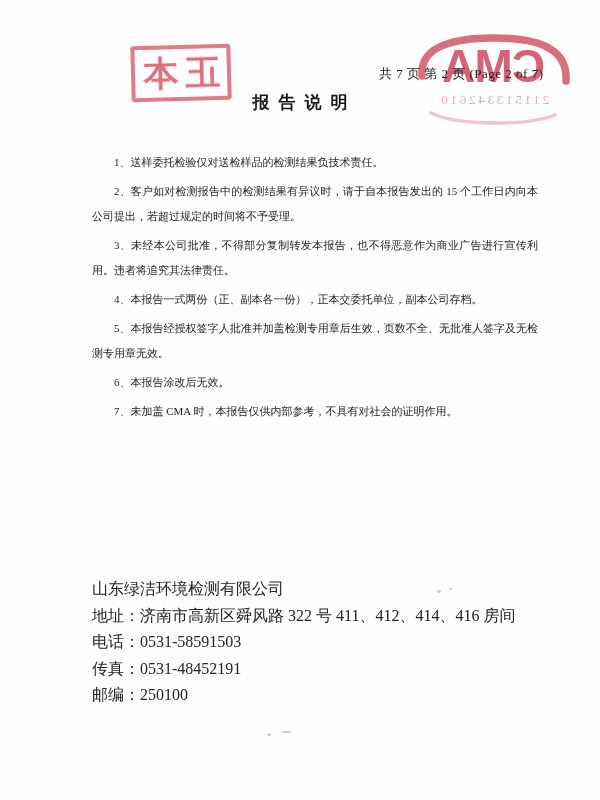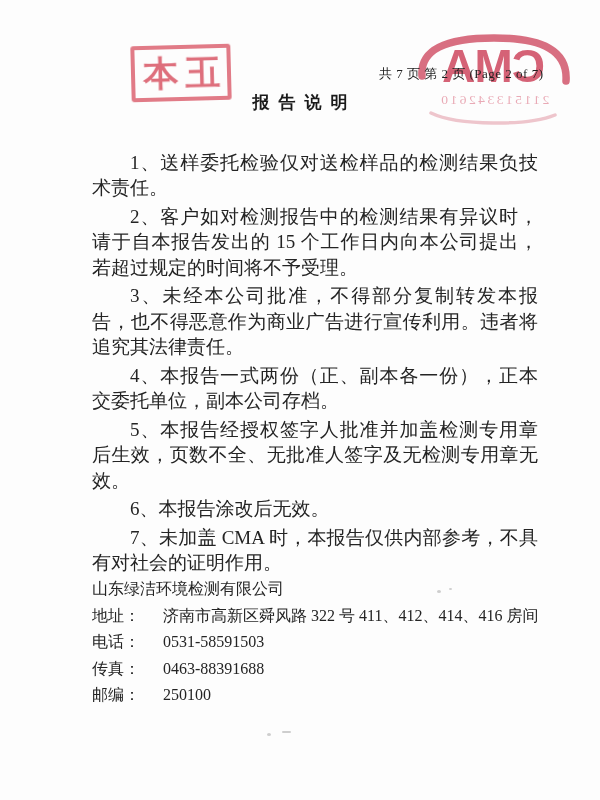--- a/index.html
+++ b/index.html
@@ -32,30 +32,30 @@
   }
 
   .title {
     position:absolute; top:91px; left:0; width:100%; margin:0;
     text-align:center; font-size:17px; font-weight:bold;
     letter-spacing:9px; text-indent:9px; color:#1a1a1a; z-index:2;
   }
 
   .notes {
     position:absolute; top:150px; left:92px; width:446px;
-    font-size:19px; line-height:25.3px; text-align:justify;
+    font-size:11px; line-height:25.3px; text-align:justify;
   }
   .notes p { margin:0 0 3.5px 0; text-indent:2em; }
 
   .company {
     position:absolute; top:576px; left:92px;
     font-size:16px; line-height:26.6px;
   }
   .company p { margin:0; }
-  .company .label { margin-right:23px; }
+  .company .label { margin-right:0; }
 
   .smudge { position:absolute; background:rgba(110,110,110,0.32); border-radius:50%; z-index:0; }
   .sm1 { left:267px; top:733px; width:4px; height:3px; }
   .sm2 { left:282px; top:731px; width:9px; height:2px; border-radius:2px; }
   .sm3 { left:437px; top:590px; width:4px; height:3px; }
   .sm4 { left:449px; top:588px; width:3px; height:2px; }
 </style>
 </head>
 <body>
 
@@ -90,21 +90,21 @@
 
   <div class="company">
     <p>山东绿洁环境检测有限公司</p>
     <p>
       <span class="label">地址：</span><span>济南市高新区舜风路 322 号 411、412、414、416 房间</span>
     </p>
     <p>
       <span class="label">电话：</span><span>0531-58591503</span>
     </p>
     <p>
-      <span class="label">传真：</span><span>0463-88391688</span>
+      <span class="label">传真：</span><span>0531-48452191</span>
     </p>
     <p>
       <span class="label">邮编：</span><span>250100</span>
     </p>
   </div>
 
   <div class="smudge sm1"></div>
   <div class="smudge sm2"></div>
   <div class="smudge sm3"></div>
   <div class="smudge sm4"></div>

